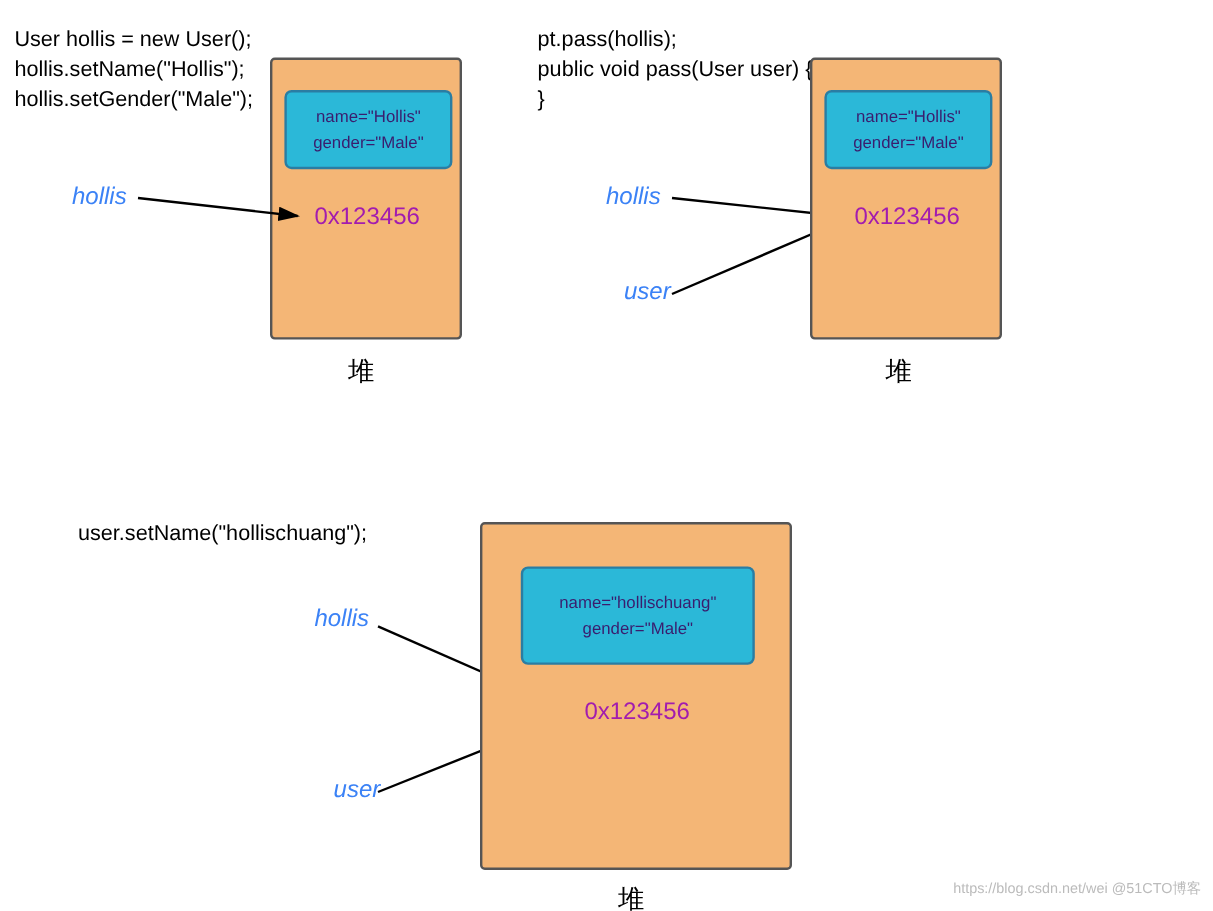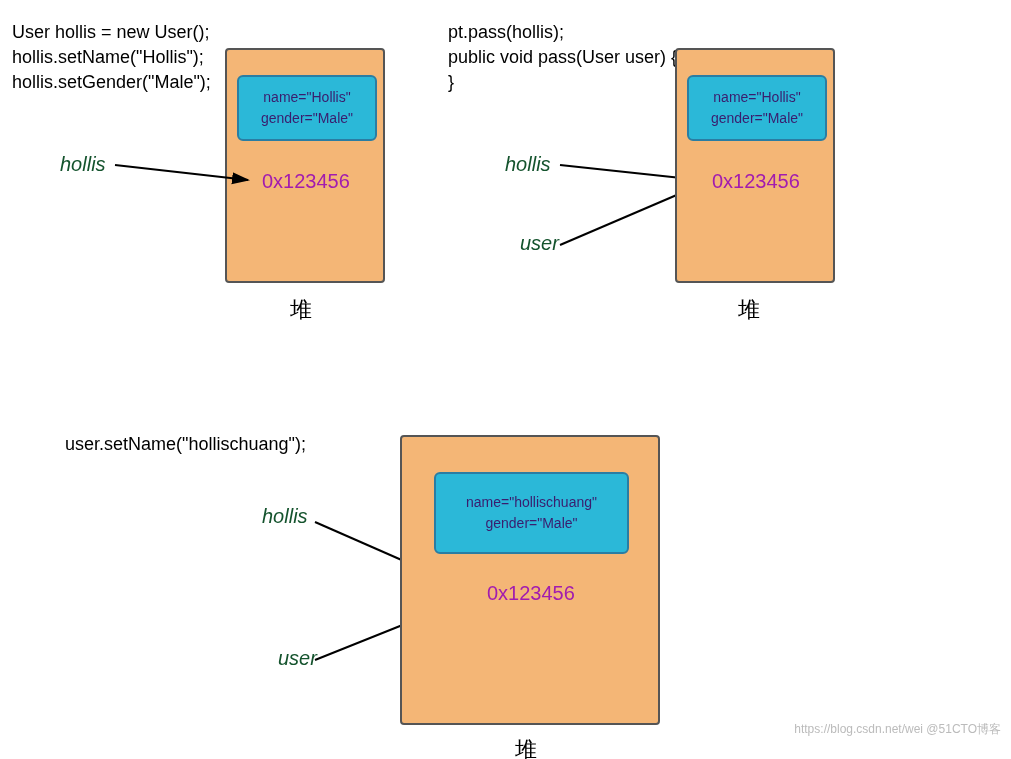--- a/index.html
+++ b/index.html
@@ -36,36 +36,36 @@
       color: #3a1d6e;
       line-height: 1.5;
     }
     .addr {
       position: absolute;
       color: #a21caf;
       font-size: 20px;
     }
     .var-label {
       position: absolute;
-      color: #14532d;
+      color: #3b82f6;
       font-size: 20px;
       font-style: italic;
     }
     .heap-label {
       position: absolute;
       font-size: 22px;
       color: #000;
     }
     .arrow-line {
       position: absolute;
       pointer-events: none;
     }
     .watermark {
       position: absolute;
-      bottom: 21px;
+      bottom: 10px;
       right: 10px;
       font-size: 12px;
       color: #bbb;
       font-family: sans-serif;
     }
   </style>
 </head>
 <body>
 
 <div class="code-block" style="left:12px; top:8px;">User hollis = new User();

